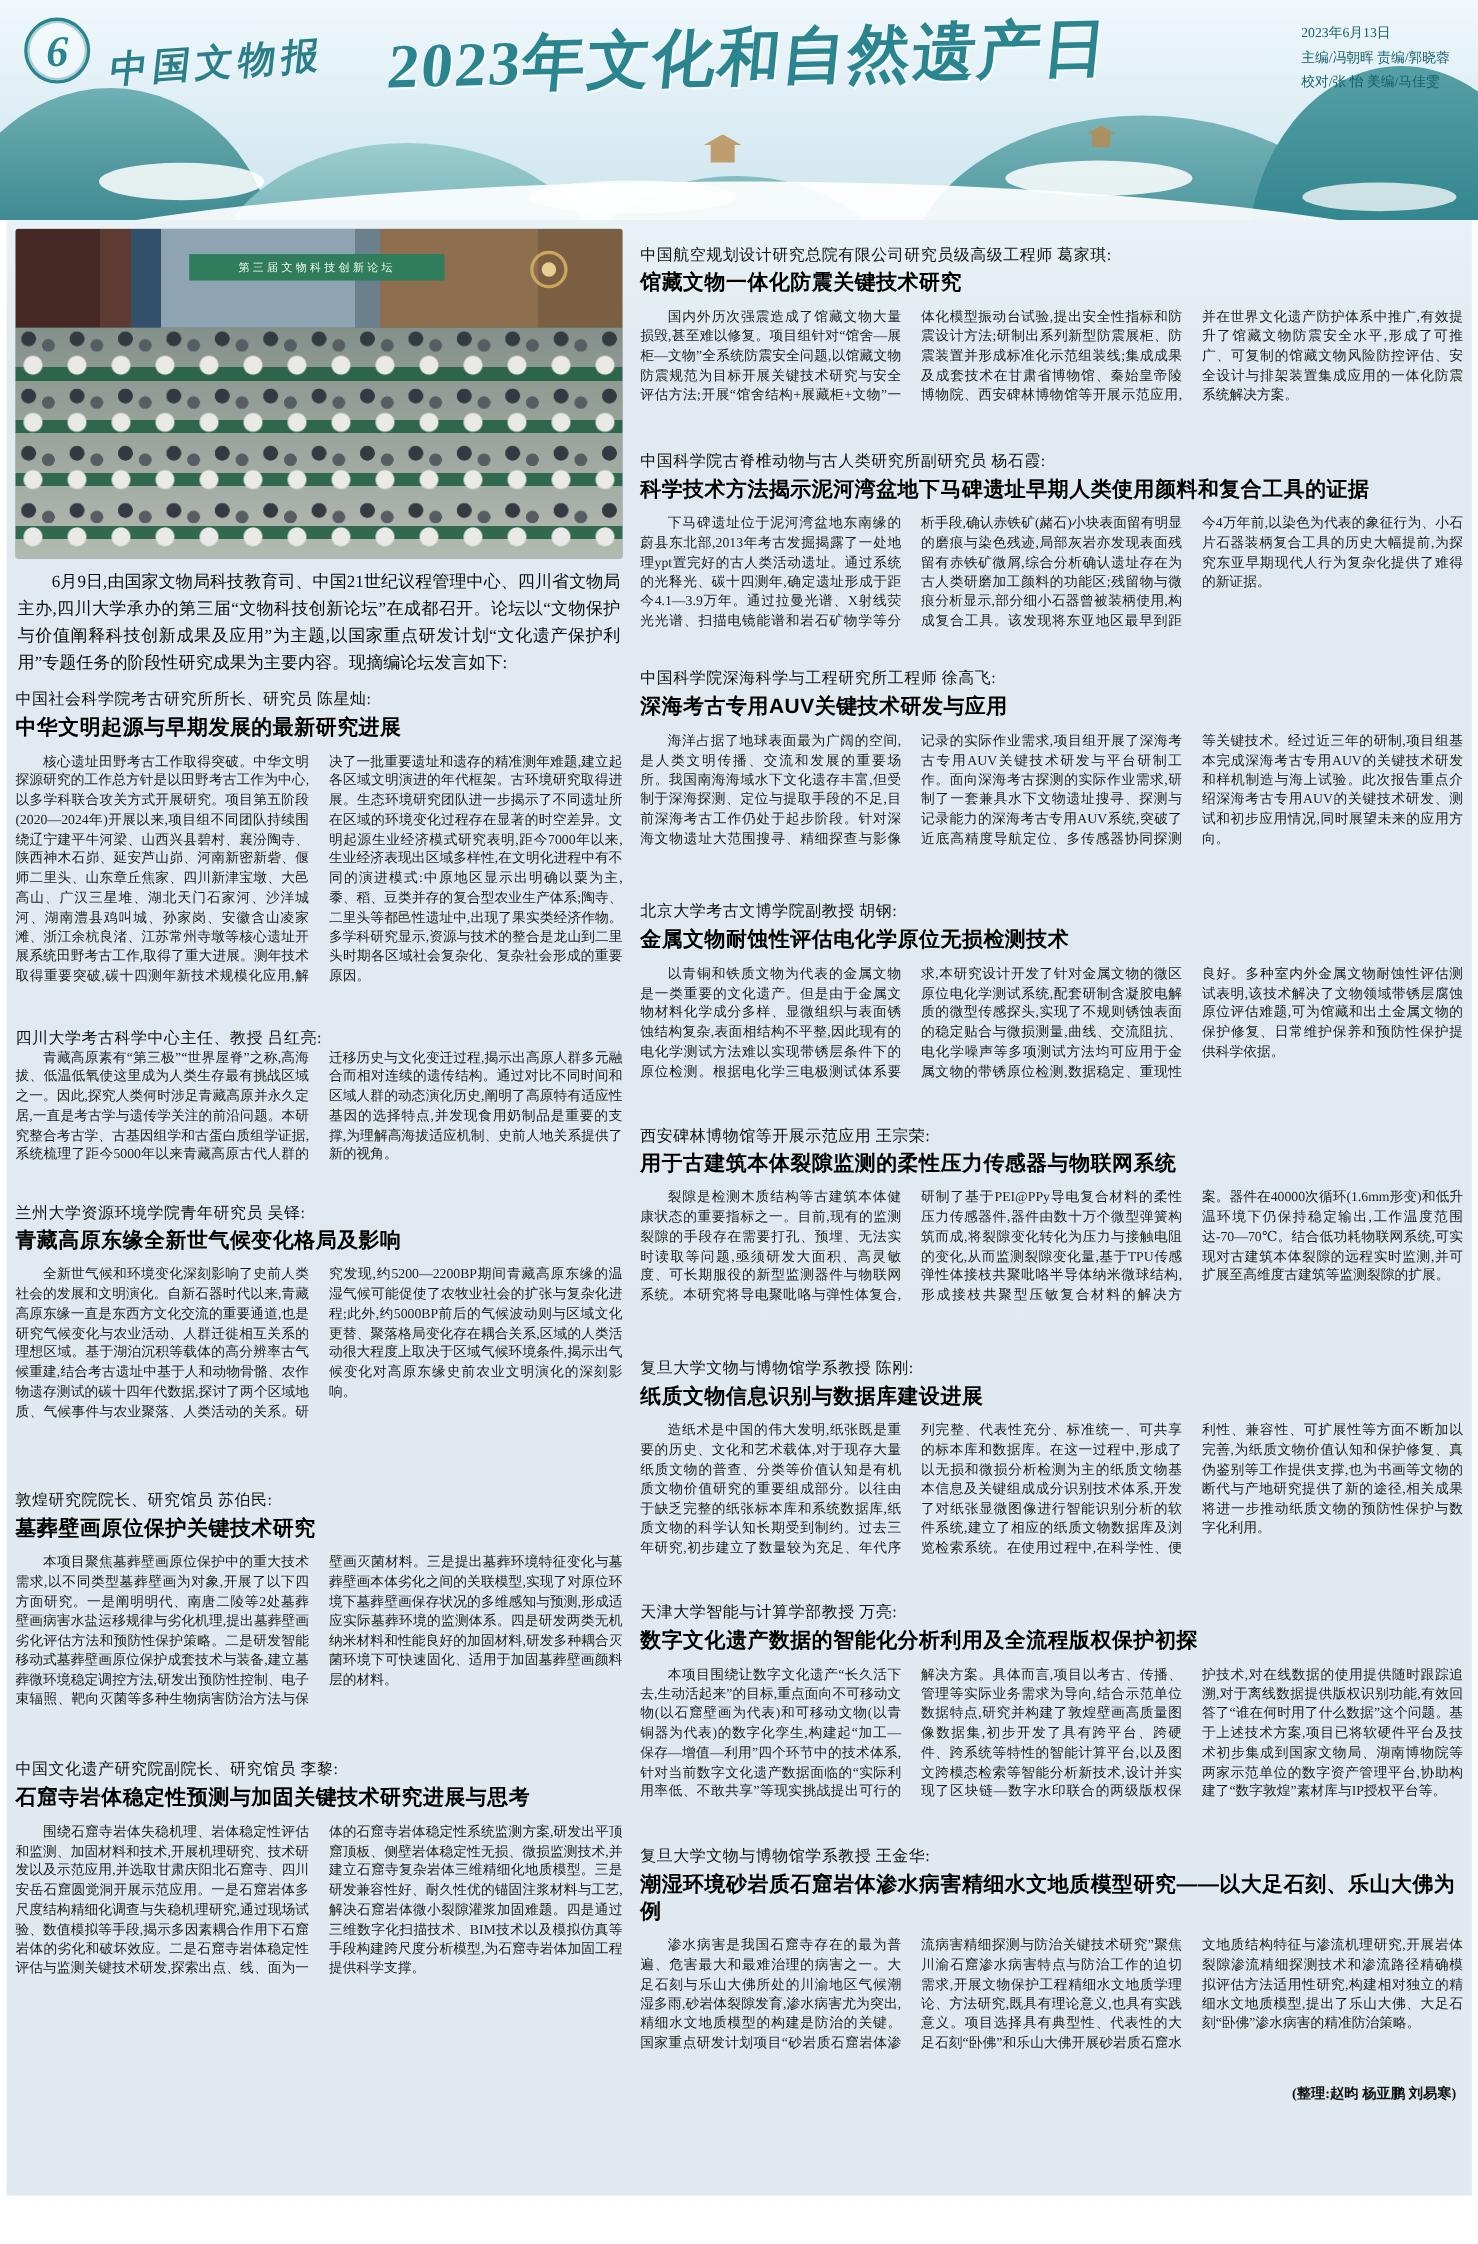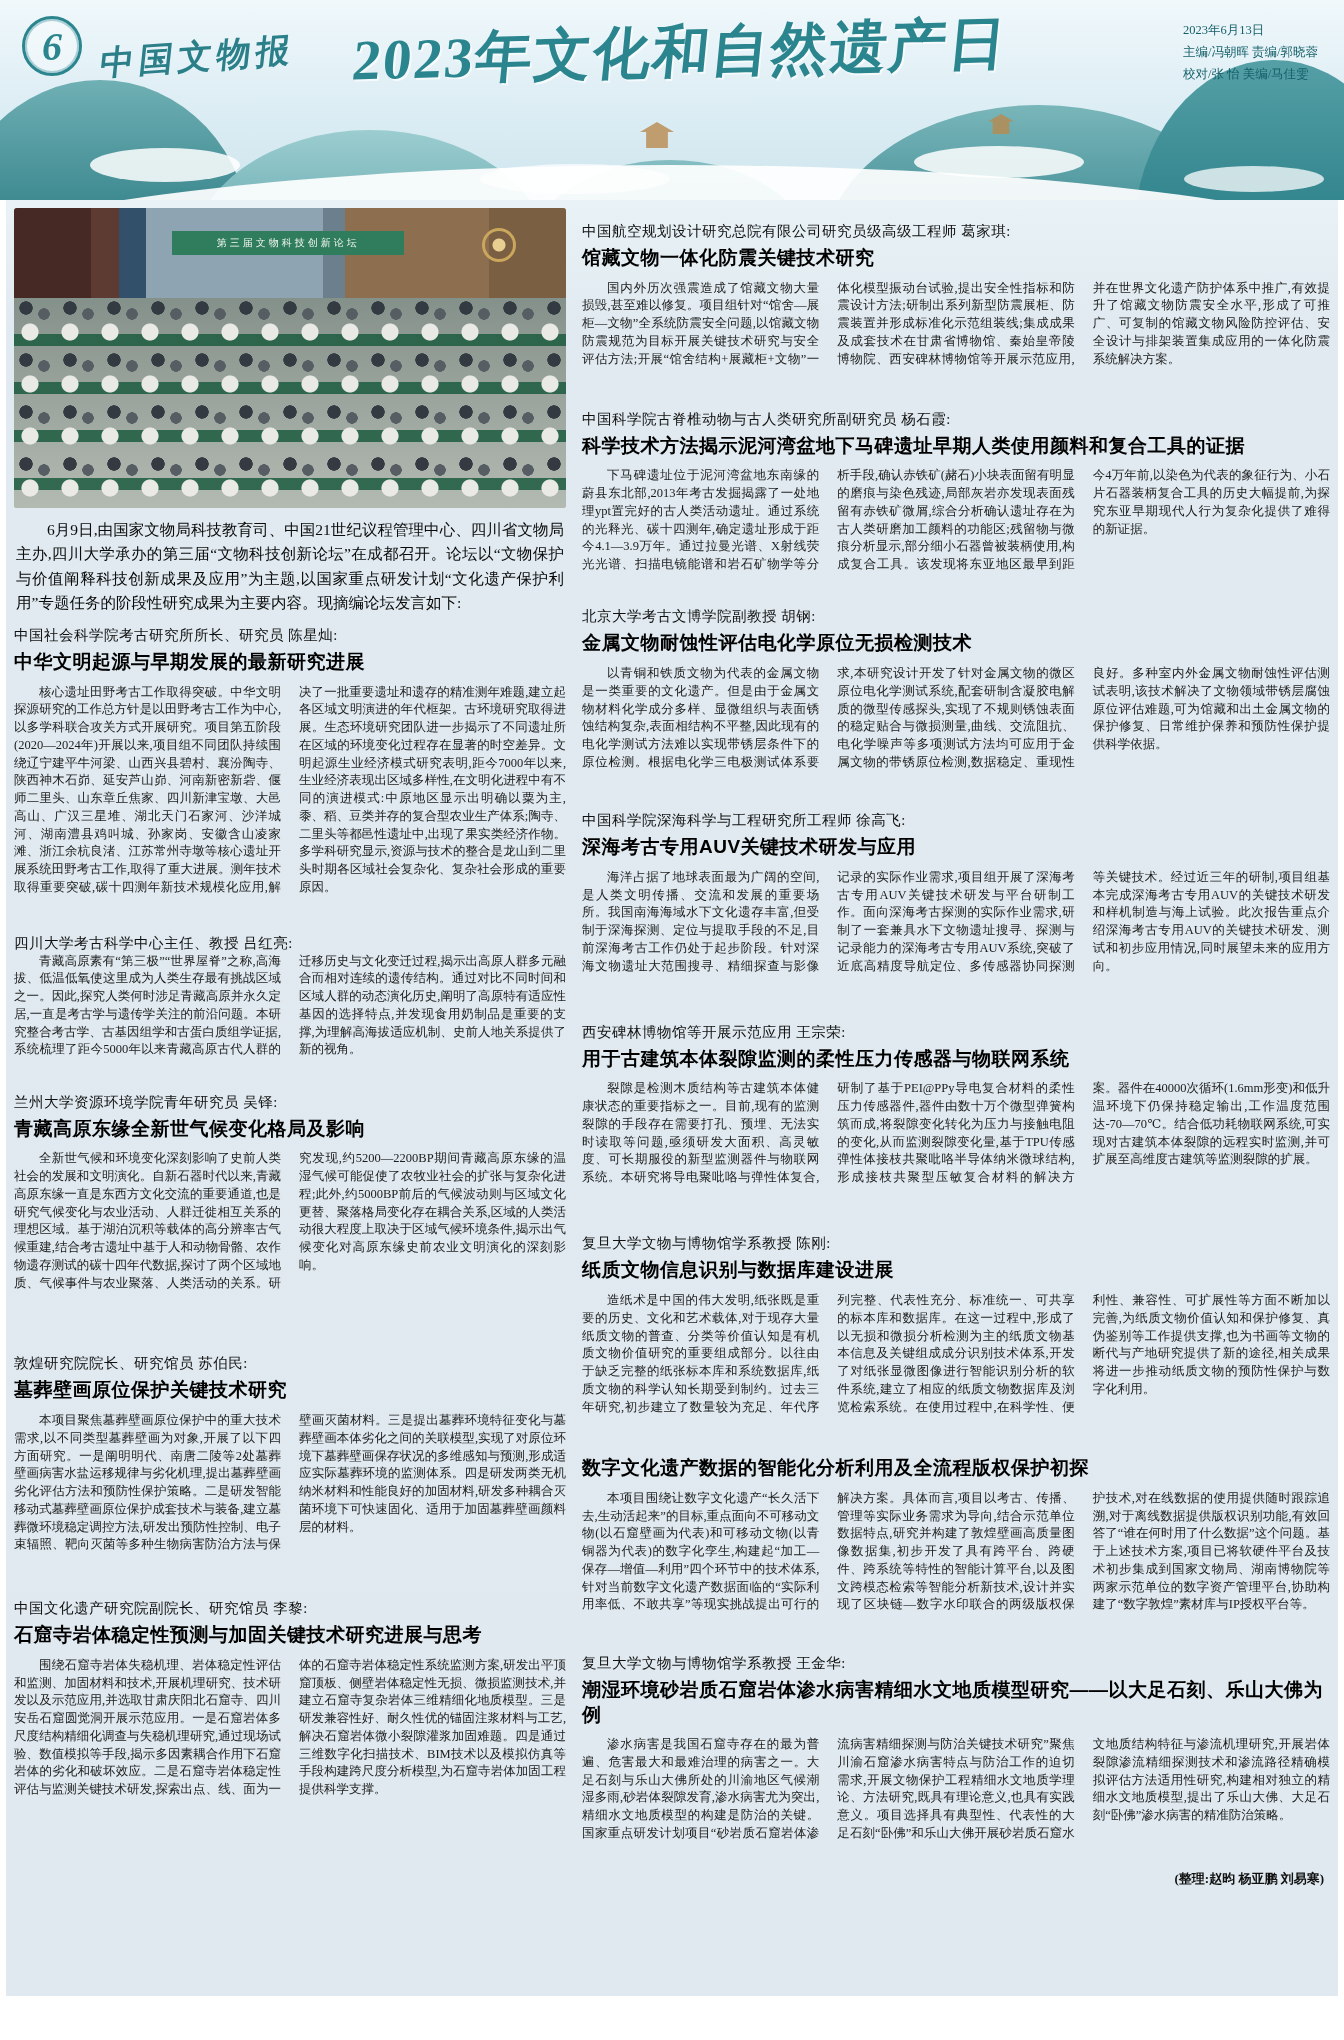--- a/index.html
+++ b/index.html
@@ -143,44 +143,45 @@
           <div class="art-body cols3" style="height:118px">国内外历次强震造成了馆藏文物大量损毁,甚至难以修复。项目组针对“馆舍—展柜—文物”全系统防震安全问题,以馆藏文物防震规范为目标开展关键技术研究与安全评估方法;开展“馆舍结构+展藏柜+文物”一体化模型振动台试验,提出安全性指标和防震设计方法;研制出系列新型防震展柜、防震装置并形成标准化示范组装线;集成成果及成套技术在甘肃省博物馆、秦始皇帝陵博物院、西安碑林博物馆等开展示范应用,并在世界文化遗产防护体系中推广,有效提升了馆藏文物防震安全水平,形成了可推广、可复制的馆藏文物风险防控评估、安全设计与排架装置集成应用的一体化防震系统解决方案。</div>
         </div>
 
         <div class="article">
           <div class="art-byline">中国科学院古脊椎动物与古人类研究所副研究员 杨石霞:</div>
           <div class="art-title">科学技术方法揭示泥河湾盆地下马碑遗址早期人类使用颜料和复合工具的证据</div>
           <div class="art-body cols3" style="height:128px">下马碑遗址位于泥河湾盆地东南缘的蔚县东北部,2013年考古发掘揭露了一处地理ypt置完好的古人类活动遗址。通过系统的光释光、碳十四测年,确定遗址形成于距今4.1—3.9万年。通过拉曼光谱、X射线荧光光谱、扫描电镜能谱和岩石矿物学等分析手段,确认赤铁矿(赭石)小块表面留有明显的磨痕与染色残迹,局部灰岩亦发现表面残留有赤铁矿微屑,综合分析确认遗址存在为古人类研磨加工颜料的功能区;残留物与微痕分析显示,部分细小石器曾被装柄使用,构成复合工具。该发现将东亚地区最早到距今4万年前,以染色为代表的象征行为、小石片石器装柄复合工具的历史大幅提前,为探究东亚早期现代人行为复杂化提供了难得的新证据。</div>
         </div>
 
         <div class="article">
+          <div class="art-byline">中国科学院深海科学与工程研究所工程师 徐高飞:</div>
+          <div class="art-title">深海考古专用AUV关键技术研发与应用</div>
+          <div class="art-body cols3" style="height:142px">海洋占据了地球表面最为广阔的空间,是人类文明传播、交流和发展的重要场所。我国南海海域水下文化遗存丰富,但受制于深海探测、定位与提取手段的不足,目前深海考古工作仍处于起步阶段。针对深海文物遗址大范围搜寻、精细探查与影像记录的实际作业需求,项目组开展了深海考古专用AUV关键技术研发与平台研制工作。面向深海考古探测的实际作业需求,研制了一套兼具水下文物遗址搜寻、探测与记录能力的深海考古专用AUV系统,突破了近底高精度导航定位、多传感器协同探测等关键技术。经过近三年的研制,项目组基本完成深海考古专用AUV的关键技术研发和样机制造与海上试验。此次报告重点介绍深海考古专用AUV的关键技术研发、测试和初步应用情况,同时展望未来的应用方向。</div>
+        </div>
+
+        <div class="article">
           <div class="art-byline">北京大学考古文博学院副教授 胡钢:</div>
           <div class="art-title">金属文物耐蚀性评估电化学原位无损检测技术</div>
           <div class="art-body cols3" style="height:134px">以青铜和铁质文物为代表的金属文物是一类重要的文化遗产。但是由于金属文物材料化学成分多样、显微组织与表面锈蚀结构复杂,表面相结构不平整,因此现有的电化学测试方法难以实现带锈层条件下的原位检测。根据电化学三电极测试体系要求,本研究设计开发了针对金属文物的微区原位电化学测试系统,配套研制含凝胶电解质的微型传感探头,实现了不规则锈蚀表面的稳定贴合与微损测量,曲线、交流阻抗、电化学噪声等多项测试方法均可应用于金属文物的带锈原位检测,数据稳定、重现性良好。多种室内外金属文物耐蚀性评估测试表明,该技术解决了文物领域带锈层腐蚀原位评估难题,可为馆藏和出土金属文物的保护修复、日常维护保养和预防性保护提供科学依据。</div>
-        </div>
-
-        <div class="article">
-          <div class="art-byline">中国科学院深海科学与工程研究所工程师 徐高飞:</div>
-          <div class="art-title">深海考古专用AUV关键技术研发与应用</div>
-          <div class="art-body cols3" style="height:142px">海洋占据了地球表面最为广阔的空间,是人类文明传播、交流和发展的重要场所。我国南海海域水下文化遗存丰富,但受制于深海探测、定位与提取手段的不足,目前深海考古工作仍处于起步阶段。针对深海文物遗址大范围搜寻、精细探查与影像记录的实际作业需求,项目组开展了深海考古专用AUV关键技术研发与平台研制工作。面向深海考古探测的实际作业需求,研制了一套兼具水下文物遗址搜寻、探测与记录能力的深海考古专用AUV系统,突破了近底高精度导航定位、多传感器协同探测等关键技术。经过近三年的研制,项目组基本完成深海考古专用AUV的关键技术研发和样机制造与海上试验。此次报告重点介绍深海考古专用AUV的关键技术研发、测试和初步应用情况,同时展望未来的应用方向。</div>
         </div>
 
         <div class="article">
           <div class="art-byline">西安碑林博物馆等开展示范应用 王宗荣:</div>
           <div class="art-title">用于古建筑本体裂隙监测的柔性压力传感器与物联网系统</div>
           <div class="art-body cols3" style="height:142px">裂隙是检测木质结构等古建筑本体健康状态的重要指标之一。目前,现有的监测裂隙的手段存在需要打孔、预埋、无法实时读取等问题,亟须研发大面积、高灵敏度、可长期服役的新型监测器件与物联网系统。本研究将导电聚吡咯与弹性体复合,研制了基于PEI@PPy导电复合材料的柔性压力传感器件,器件由数十万个微型弹簧构筑而成,将裂隙变化转化为压力与接触电阻的变化,从而监测裂隙变化量,基于TPU传感弹性体接枝共聚吡咯半导体纳米微球结构,形成接枝共聚型压敏复合材料的解决方案。器件在40000次循环(1.6mm形变)和低升温环境下仍保持稳定输出,工作温度范围达-70—70℃。结合低功耗物联网系统,可实现对古建筑本体裂隙的远程实时监测,并可扩展至高维度古建筑等监测裂隙的扩展。</div>
         </div>
 
         <div class="article">
           <div class="art-byline">复旦大学文物与博物馆学系教授 陈刚:</div>
           <div class="art-title">纸质文物信息识别与数据库建设进展</div>
           <div class="art-body cols3" style="height:152px">造纸术是中国的伟大发明,纸张既是重要的历史、文化和艺术载体,对于现存大量纸质文物的普查、分类等价值认知是有机质文物价值研究的重要组成部分。以往由于缺乏完整的纸张标本库和系统数据库,纸质文物的科学认知长期受到制约。过去三年研究,初步建立了数量较为充足、年代序列完整、代表性充分、标准统一、可共享的标本库和数据库。在这一过程中,形成了以无损和微损分析检测为主的纸质文物基本信息及关键组成成分识别技术体系,开发了对纸张显微图像进行智能识别分析的软件系统,建立了相应的纸质文物数据库及浏览检索系统。在使用过程中,在科学性、便利性、兼容性、可扩展性等方面不断加以完善,为纸质文物价值认知和保护修复、真伪鉴别等工作提供支撑,也为书画等文物的断代与产地研究提供了新的途径,相关成果将进一步推动纸质文物的预防性保护与数字化利用。</div>
         </div>
 
         <div class="article">
+          <div class="art-byline">天津大学智能与计算学部教授 万亮:</div>
           <div class="art-title">数字文化遗产数据的智能化分析利用及全流程版权保护初探</div>
           <div class="art-body cols3" style="height:152px">本项目围绕让数字文化遗产“长久活下去,生动活起来”的目标,重点面向不可移动文物(以石窟壁画为代表)和可移动文物(以青铜器为代表)的数字化孪生,构建起“加工—保存—增值—利用”四个环节中的技术体系,针对当前数字文化遗产数据面临的“实际利用率低、不敢共享”等现实挑战提出可行的解决方案。具体而言,项目以考古、传播、管理等实际业务需求为导向,结合示范单位数据特点,研究并构建了敦煌壁画高质量图像数据集,初步开发了具有跨平台、跨硬件、跨系统等特性的智能计算平台,以及图文跨模态检索等智能分析新技术,设计并实现了区块链—数字水印联合的两级版权保护技术,对在线数据的使用提供随时跟踪追溯,对于离线数据提供版权识别功能,有效回答了“谁在何时用了什么数据”这个问题。基于上述技术方案,项目已将软硬件平台及技术初步集成到国家文物局、湖南博物院等两家示范单位的数字资产管理平台,协助构建了“数字敦煌”素材库与IP授权平台等。</div>
         </div>
 
         <div class="article">
           <div class="art-byline">复旦大学文物与博物馆学系教授 王金华:</div>
           <div class="art-title">潮湿环境砂岩质石窟岩体渗水病害精细水文地质模型研究——以大足石刻、乐山大佛为例</div>
           <div class="art-body cols3" style="height:128px">渗水病害是我国石窟寺存在的最为普遍、危害最大和最难治理的病害之一。大足石刻与乐山大佛所处的川渝地区气候潮湿多雨,砂岩体裂隙发育,渗水病害尤为突出,精细水文地质模型的构建是防治的关键。国家重点研发计划项目“砂岩质石窟岩体渗流病害精细探测与防治关键技术研究”聚焦川渝石窟渗水病害特点与防治工作的迫切需求,开展文物保护工程精细水文地质学理论、方法研究,既具有理论意义,也具有实践意义。项目选择具有典型性、代表性的大足石刻“卧佛”和乐山大佛开展砂岩质石窟水文地质结构特征与渗流机理研究,开展岩体裂隙渗流精细探测技术和渗流路径精确模拟评估方法适用性研究,构建相对独立的精细水文地质模型,提出了乐山大佛、大足石刻“卧佛”渗水病害的精准防治策略。</div>
           <div class="credit">(整理:赵昀 杨亚鹏 刘易寒)</div>
         </div>

